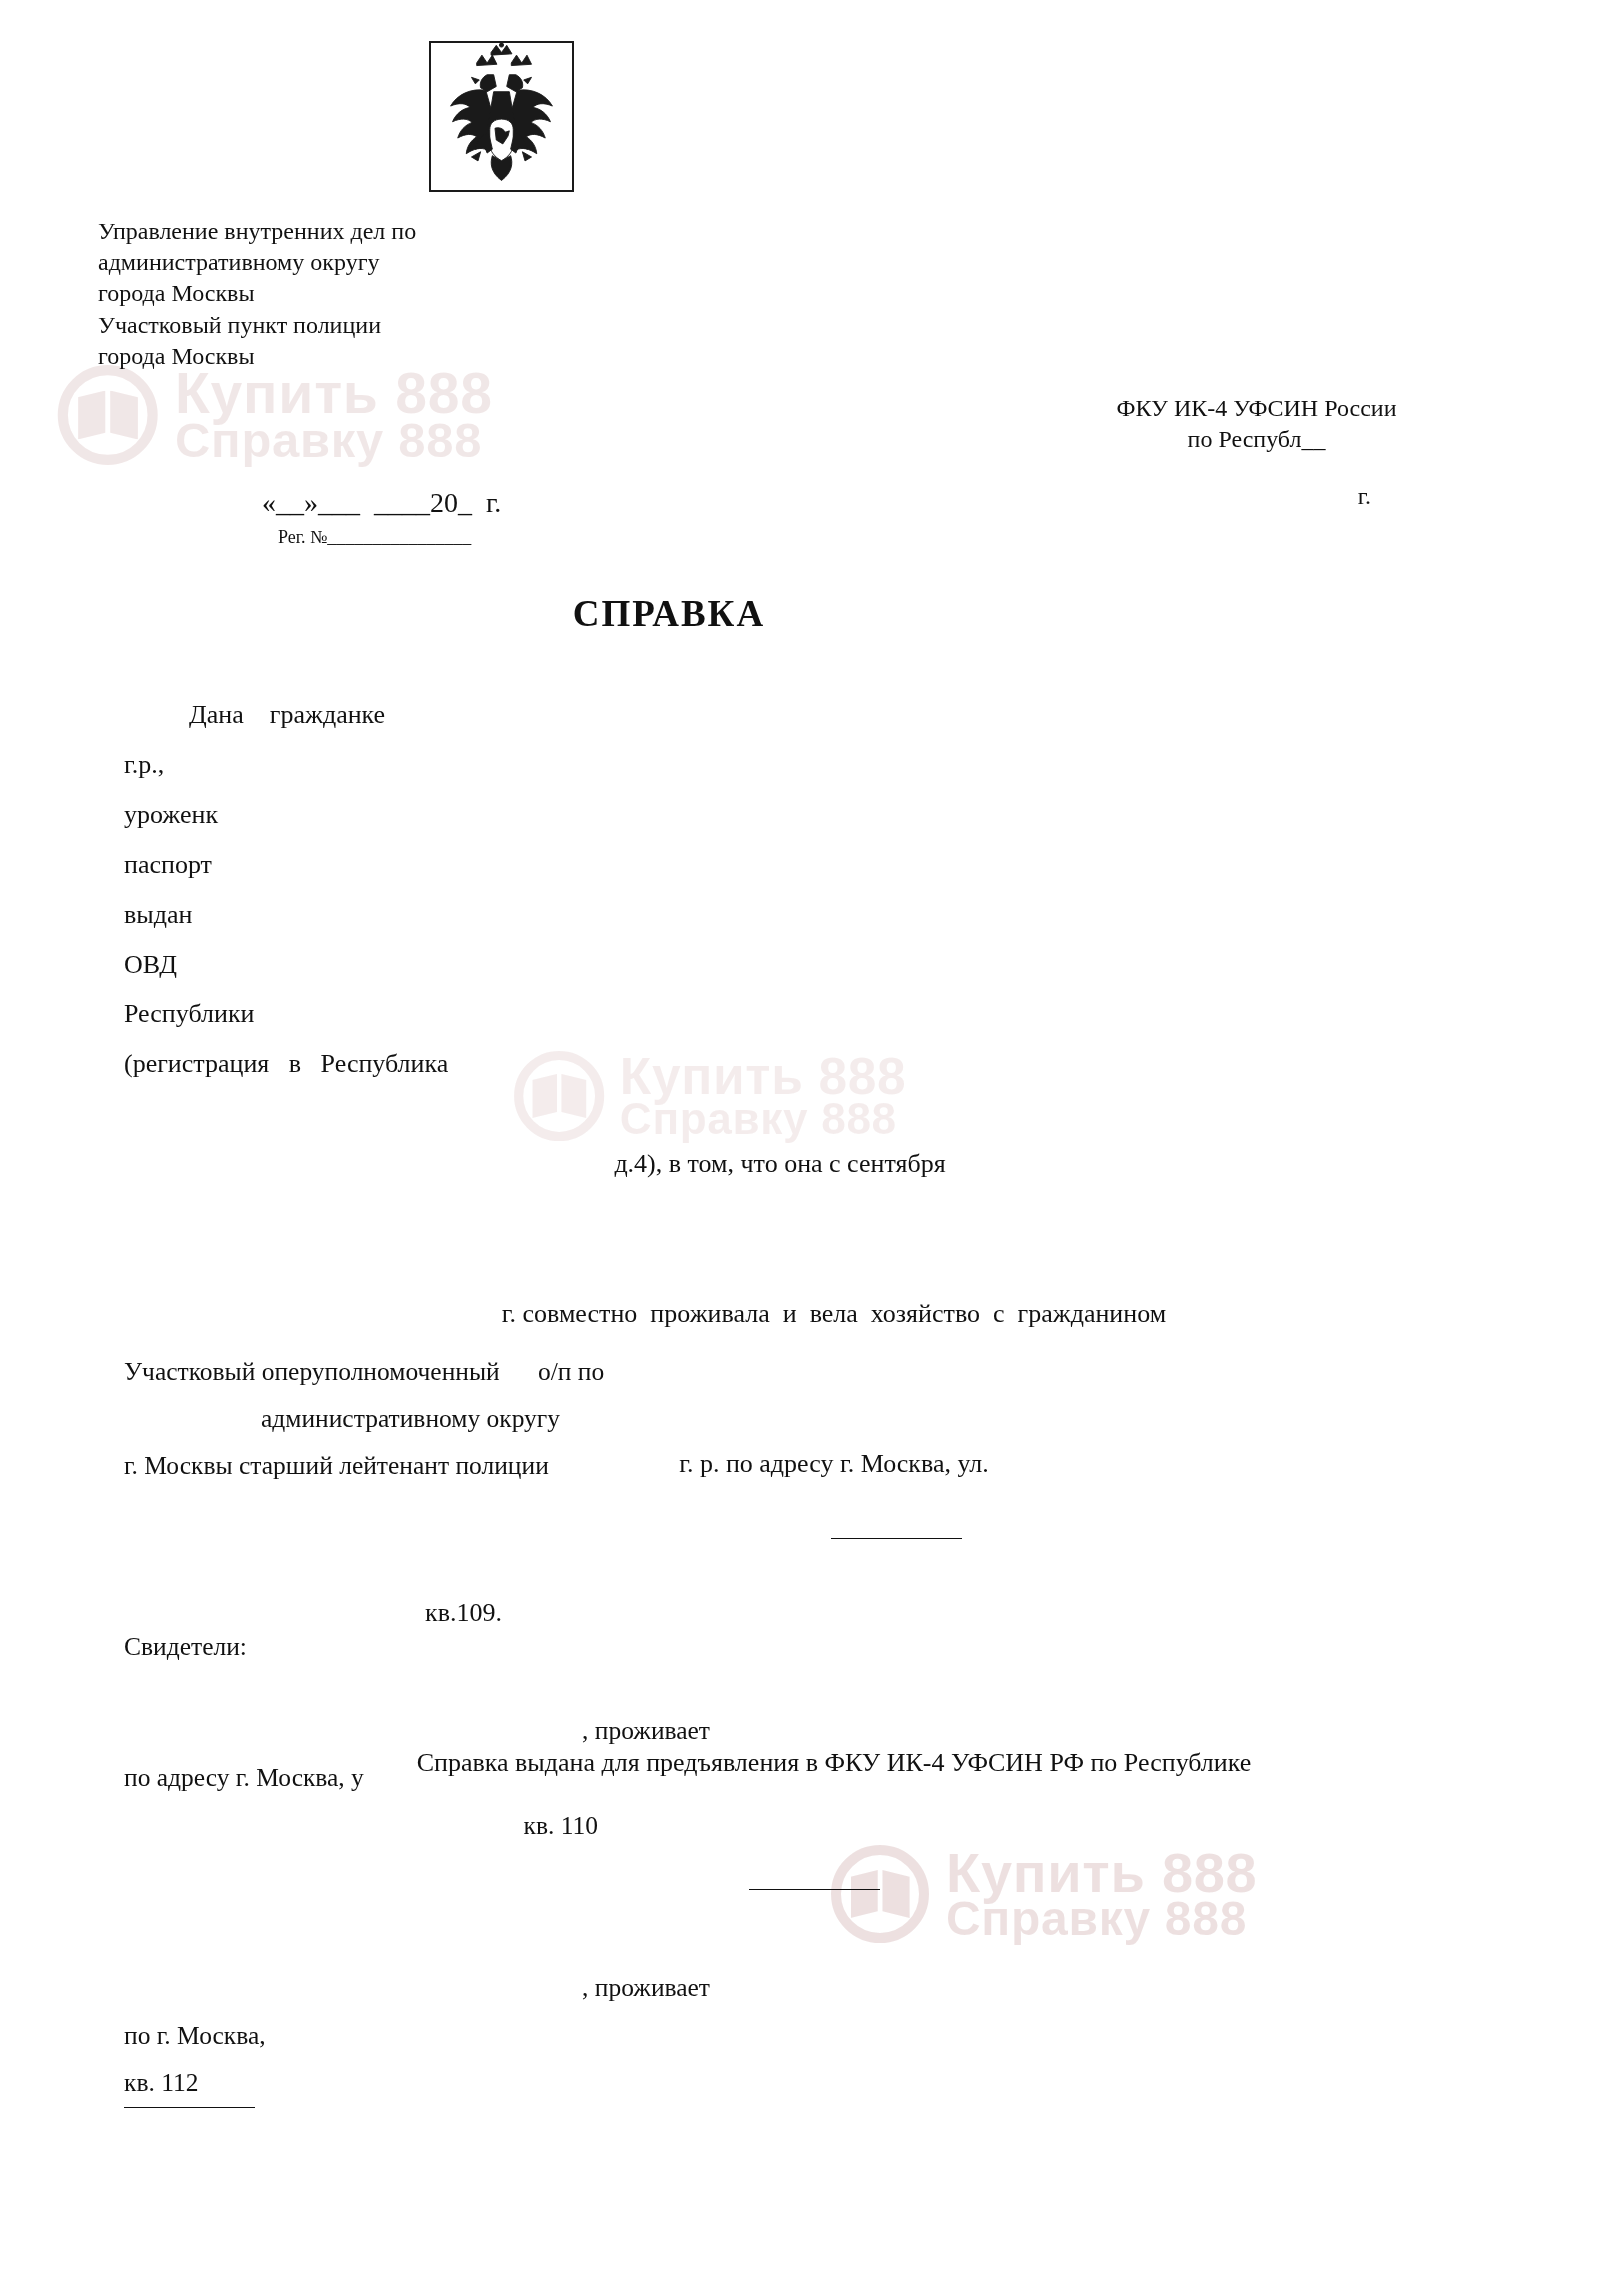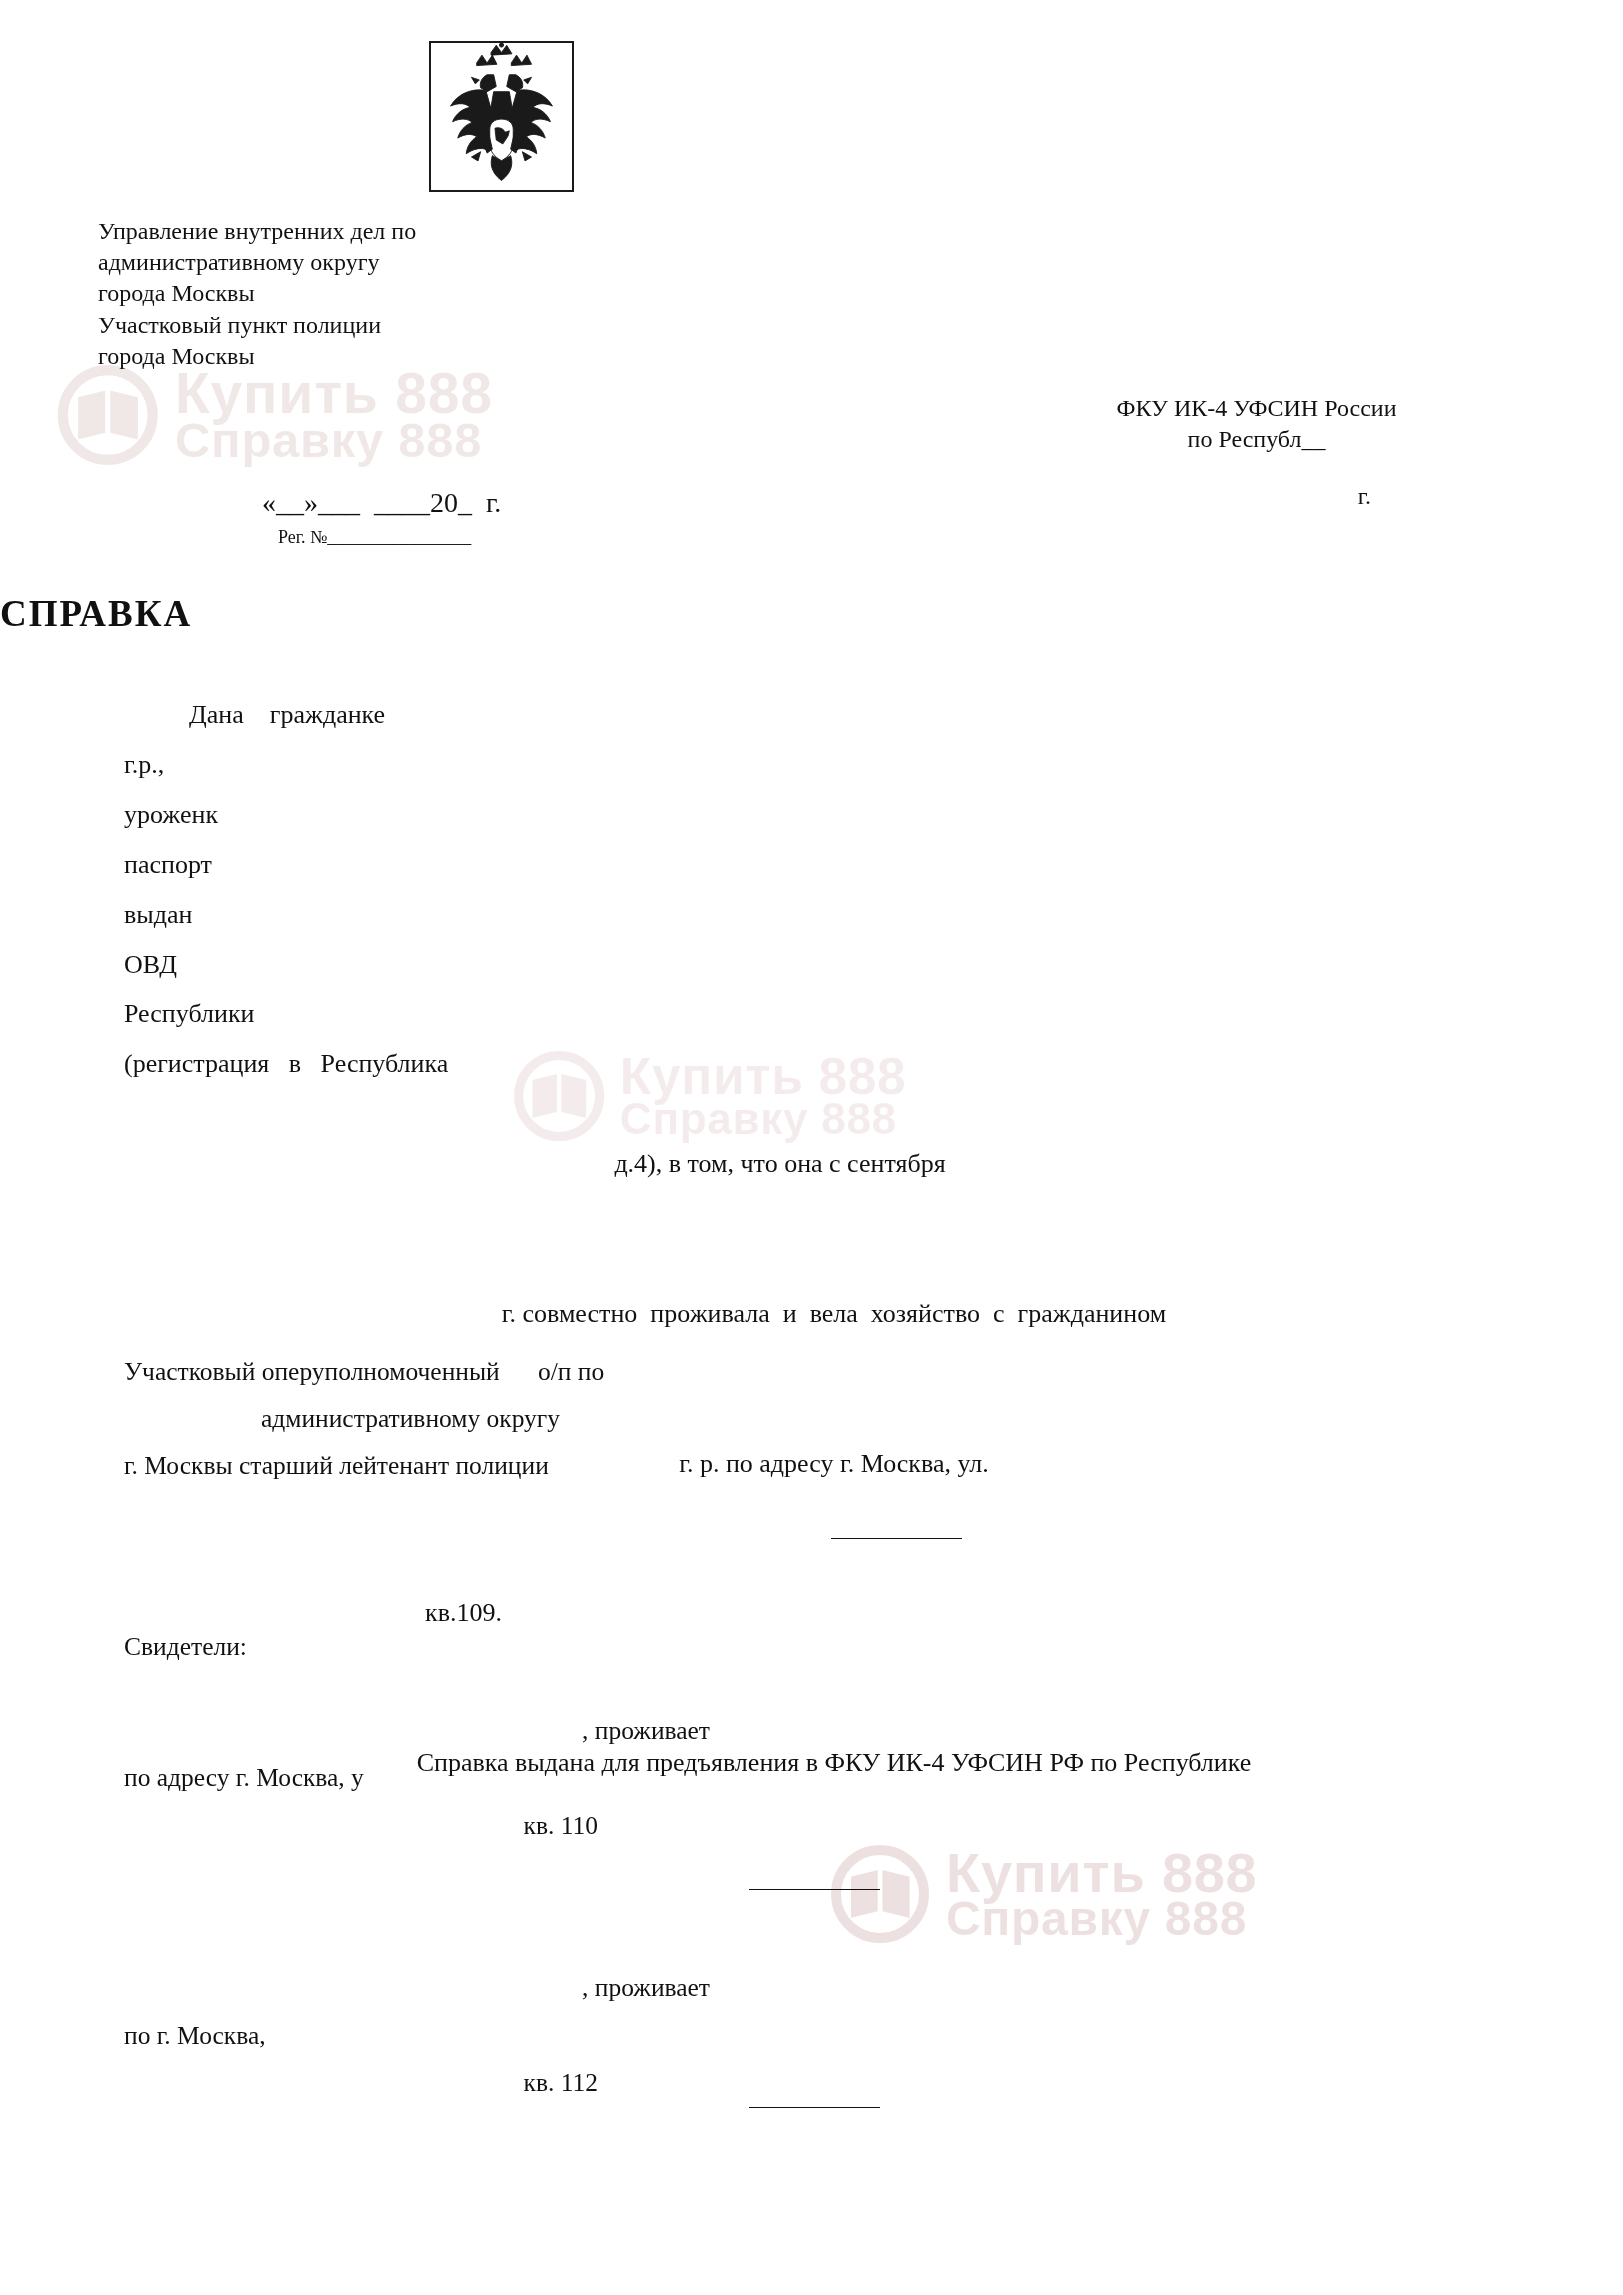--- a/index.html
+++ b/index.html
@@ -130,20 +130,21 @@
     font-size: 18px;
     white-space: pre;
   }
 
   
   .doc-title {
     position: absolute;
     left: 0;
     top: 592px;
     width: 1338px;
+    text-align: center;
     font-size: 37px;
     font-weight: bold;
     letter-spacing: 2px;
   }
 
   
   .body-block {
     position: absolute;
     left: 124px;
     top: 690px;
@@ -348,20 +349,20 @@
     <div class="ln">по адресу г. Москва, у</div>
     <div class="ln" style="display:flex;justify-content:flex-start;align-items:center;gap:40px;">
       <span style="width:582px">кв. 110</span>
       <span class="sig-rule"></span>
     </div>
 
     <div class="gap"></div>
     <div class="gap"></div>
     <div class="ln w-name">, проживает</div>
     <div class="ln">по г. Москва,</div>
-    <div class="ln" style="display:flex;justify-content:flex-start;align-items:center;">
+    <div class="ln" style="display:flex;justify-content:flex-start;">
       <span style="width:582px">кв. 112</span>
       <span class="sig-rule"></span>
     </div>
   </div>
 
 </div>
 
 
 </body></html>

